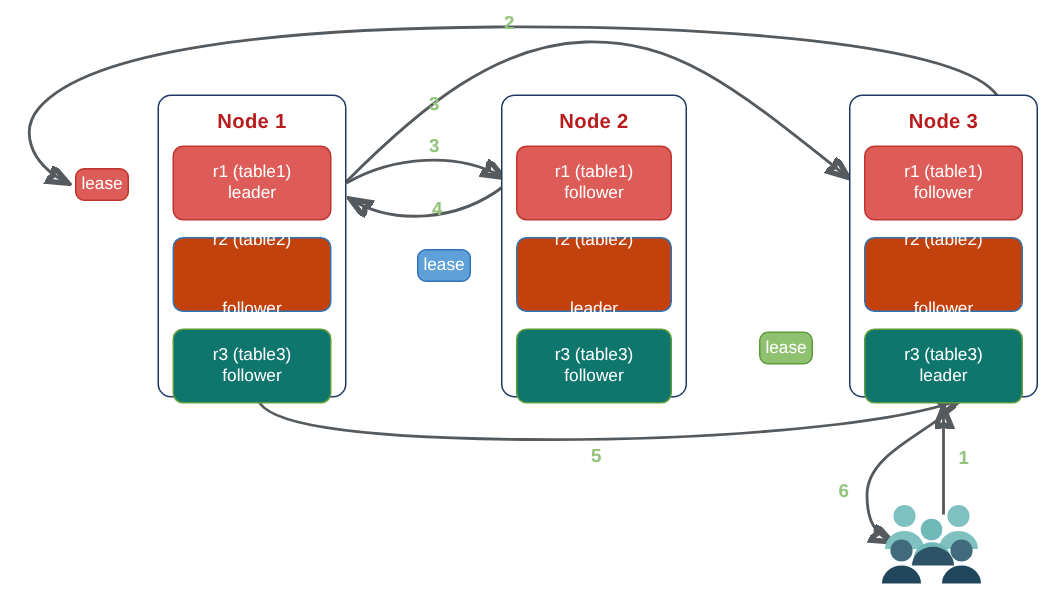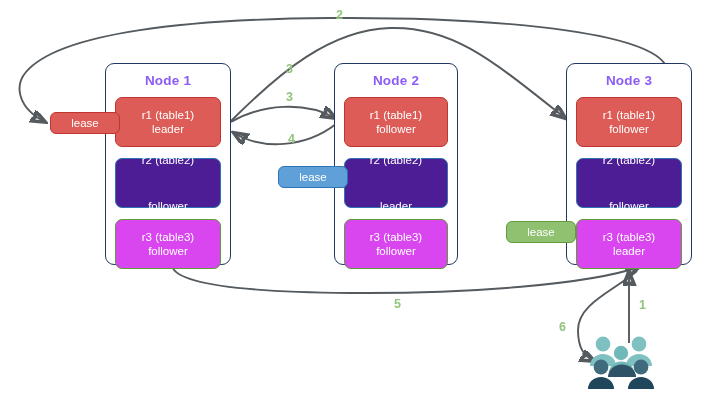--- a/index.html
+++ b/index.html
@@ -20,21 +20,21 @@
     border-radius:9px;
     box-sizing:border-box;
     z-index:4;
   }
   .node-title{
     position:absolute;
     left:0;right:0;top:9px;
     text-align:center;
     font-size:13.5px;
     font-weight:bold;
-    color:#8b5cf6;
+    color:#b91c1c;
     letter-spacing:.2px;
   }
   .replicas{
     position:absolute;
     left:9px;right:9px;top:33px;
   }
   .replica{
     height:50px;
     border-radius:7px;
     box-sizing:border-box;
@@ -43,27 +43,27 @@
     align-items:center;
     justify-content:center;
     color:#ffffff;
     font-size:11.5px;
     line-height:14px;
     margin-bottom:11px;
     text-align:right;
   }
   .replica .l2{display:block;}
   .rep-red  {background:#dd5c57;border:1.6px solid #c0352f;}
-  .rep-blue {background:#4c1d95;border:1.6px solid #2e74b5;gap:32px;}
-  .rep-green{background:#d946ef;border:1.6px solid #5f9c3c;}
+  .rep-blue {background:#c2410c;border:1.6px solid #2e74b5;gap:32px;}
+  .rep-green{background:#0f766e;border:1.6px solid #5f9c3c;}
 
   
   .lease{
     position:absolute;
-    width:70px;height:22px;
+    width:36px;height:22px;
     border-radius:6px;
     box-sizing:border-box;
     color:#ffffff;
     font-size:11.5px;
     display:flex;align-items:center;justify-content:center;
     z-index:5;
   }
   .lease-red  {background:#dd5c57;border:1.6px solid #c0352f;}
   .lease-blue {background:#5fa0d8;border:1.6px solid #2e74b5;}
   .lease-green{background:#8fc170;border:1.6px solid #5f9c3c;}

